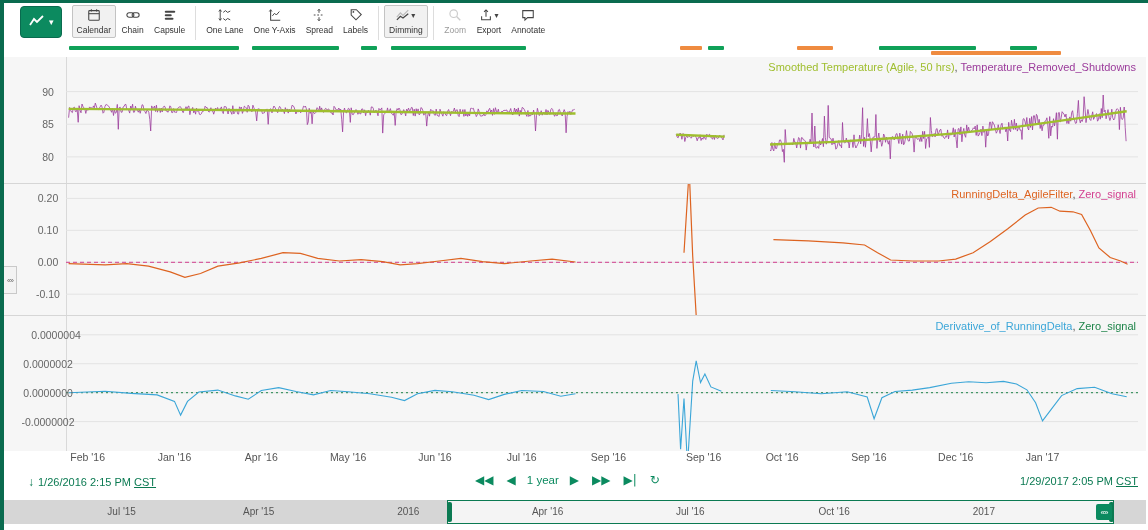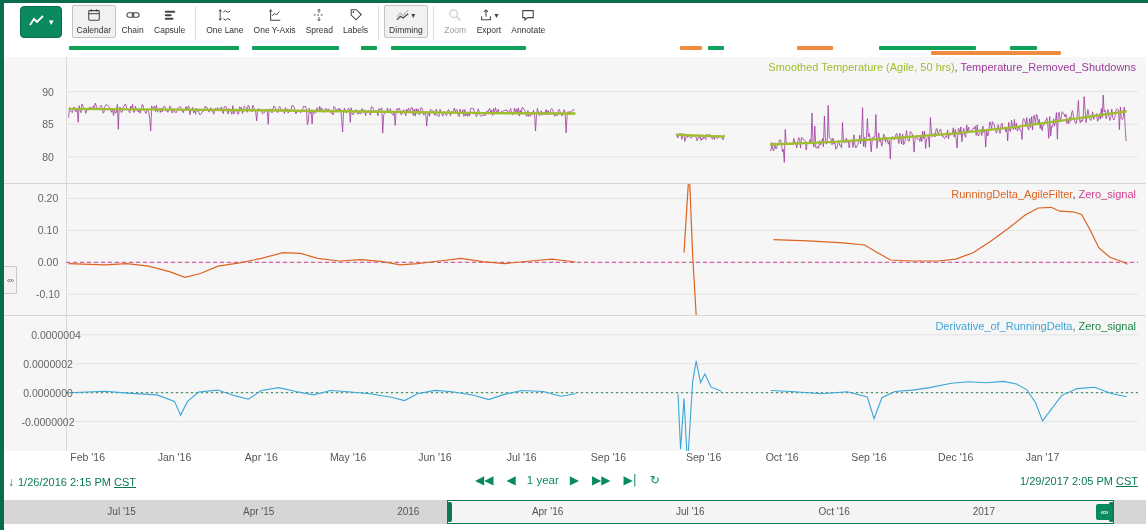--- a/index.html
+++ b/index.html
@@ -28,21 +28,21 @@
   .legend{position:absolute;top:4px;right:10px;font-size:11px;white-space:nowrap;z-index:5;}
   .legend .sep{color:#555;}
   .axis-spine{position:absolute;left:62px;top:0;bottom:0;width:1px;background:#d9d9d9;}
   
   .xaxis{position:absolute;left:4px;right:2px;top:451px;height:16px;background:#fff;}
   .xaxis span{position:absolute;font-size:10.5px;color:#555;width:52px;text-align:center;}
   
   .footer{position:absolute;left:4px;right:2px;top:469px;height:28px;background:#fff;}
   .range-link{position:absolute;top:6px;font-size:11px;color:#0b7a52;text-decoration:none;}
   .range-link .tz{text-decoration:underline;}
-  .range-start{left:4px;}
+  .range-start{left:24px;}
   .range-end{right:8px;}
   .dl-arrow{color:#0b7a52;font-size:12px;margin-right:4px;}
   .nav{position:absolute;left:50%;top:3px;transform:translateX(-54%);display:flex;align-items:center;gap:9px;}
   .nav .nav-btn{background:none;border:none;color:#0b8a5f;font-size:12px;cursor:pointer;padding:2px;line-height:1;font-family:"DejaVu Sans",sans-serif;}
   .nav .nav-label{color:#0b8a5f;font-size:11.5px;}
   
   .timeline{position:absolute;left:4px;right:2px;top:500px;height:24px;background:#d6d6d6;overflow:hidden;}
   .tl-label{position:absolute;top:6px;font-size:10px;color:#555;transform:translateX(-50%);z-index:3;}
   .tl-selection{position:absolute;top:0;bottom:0;background:rgba(255,255,255,0.72);border:1px solid #0b7a52;box-sizing:border-box;z-index:2;}
   .tl-handle{position:absolute;top:1px;bottom:1px;width:5px;background:#0b7a52;border-radius:2px;z-index:4;cursor:ew-resize;}

